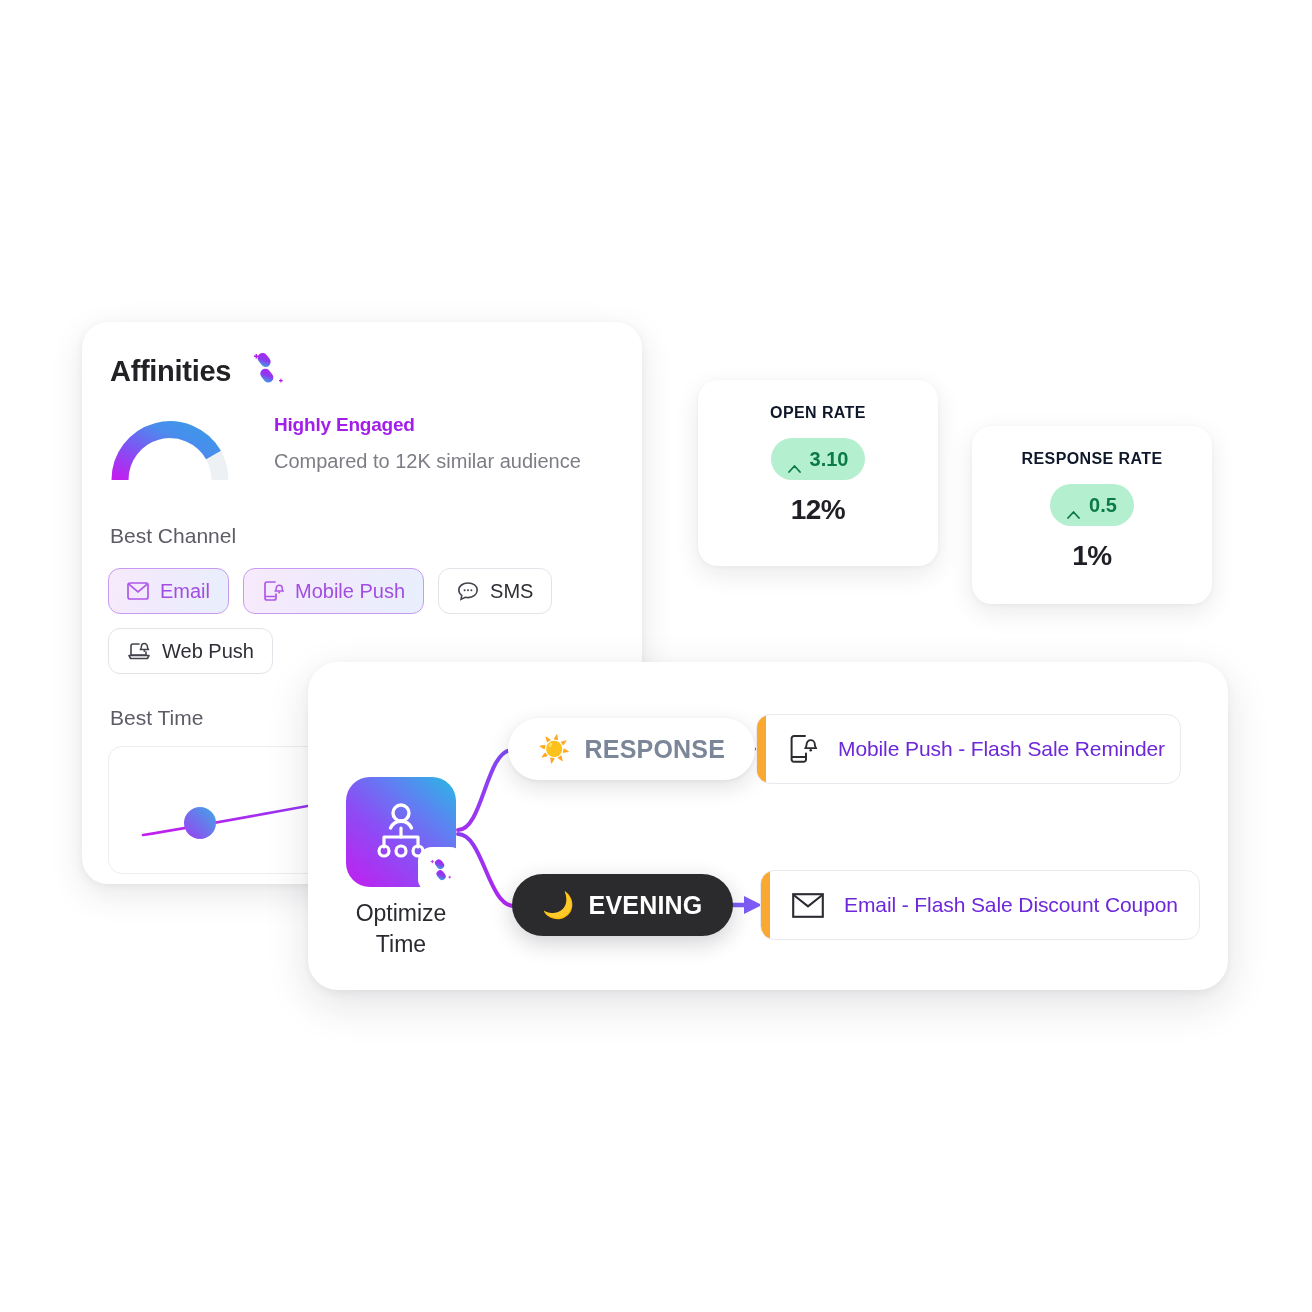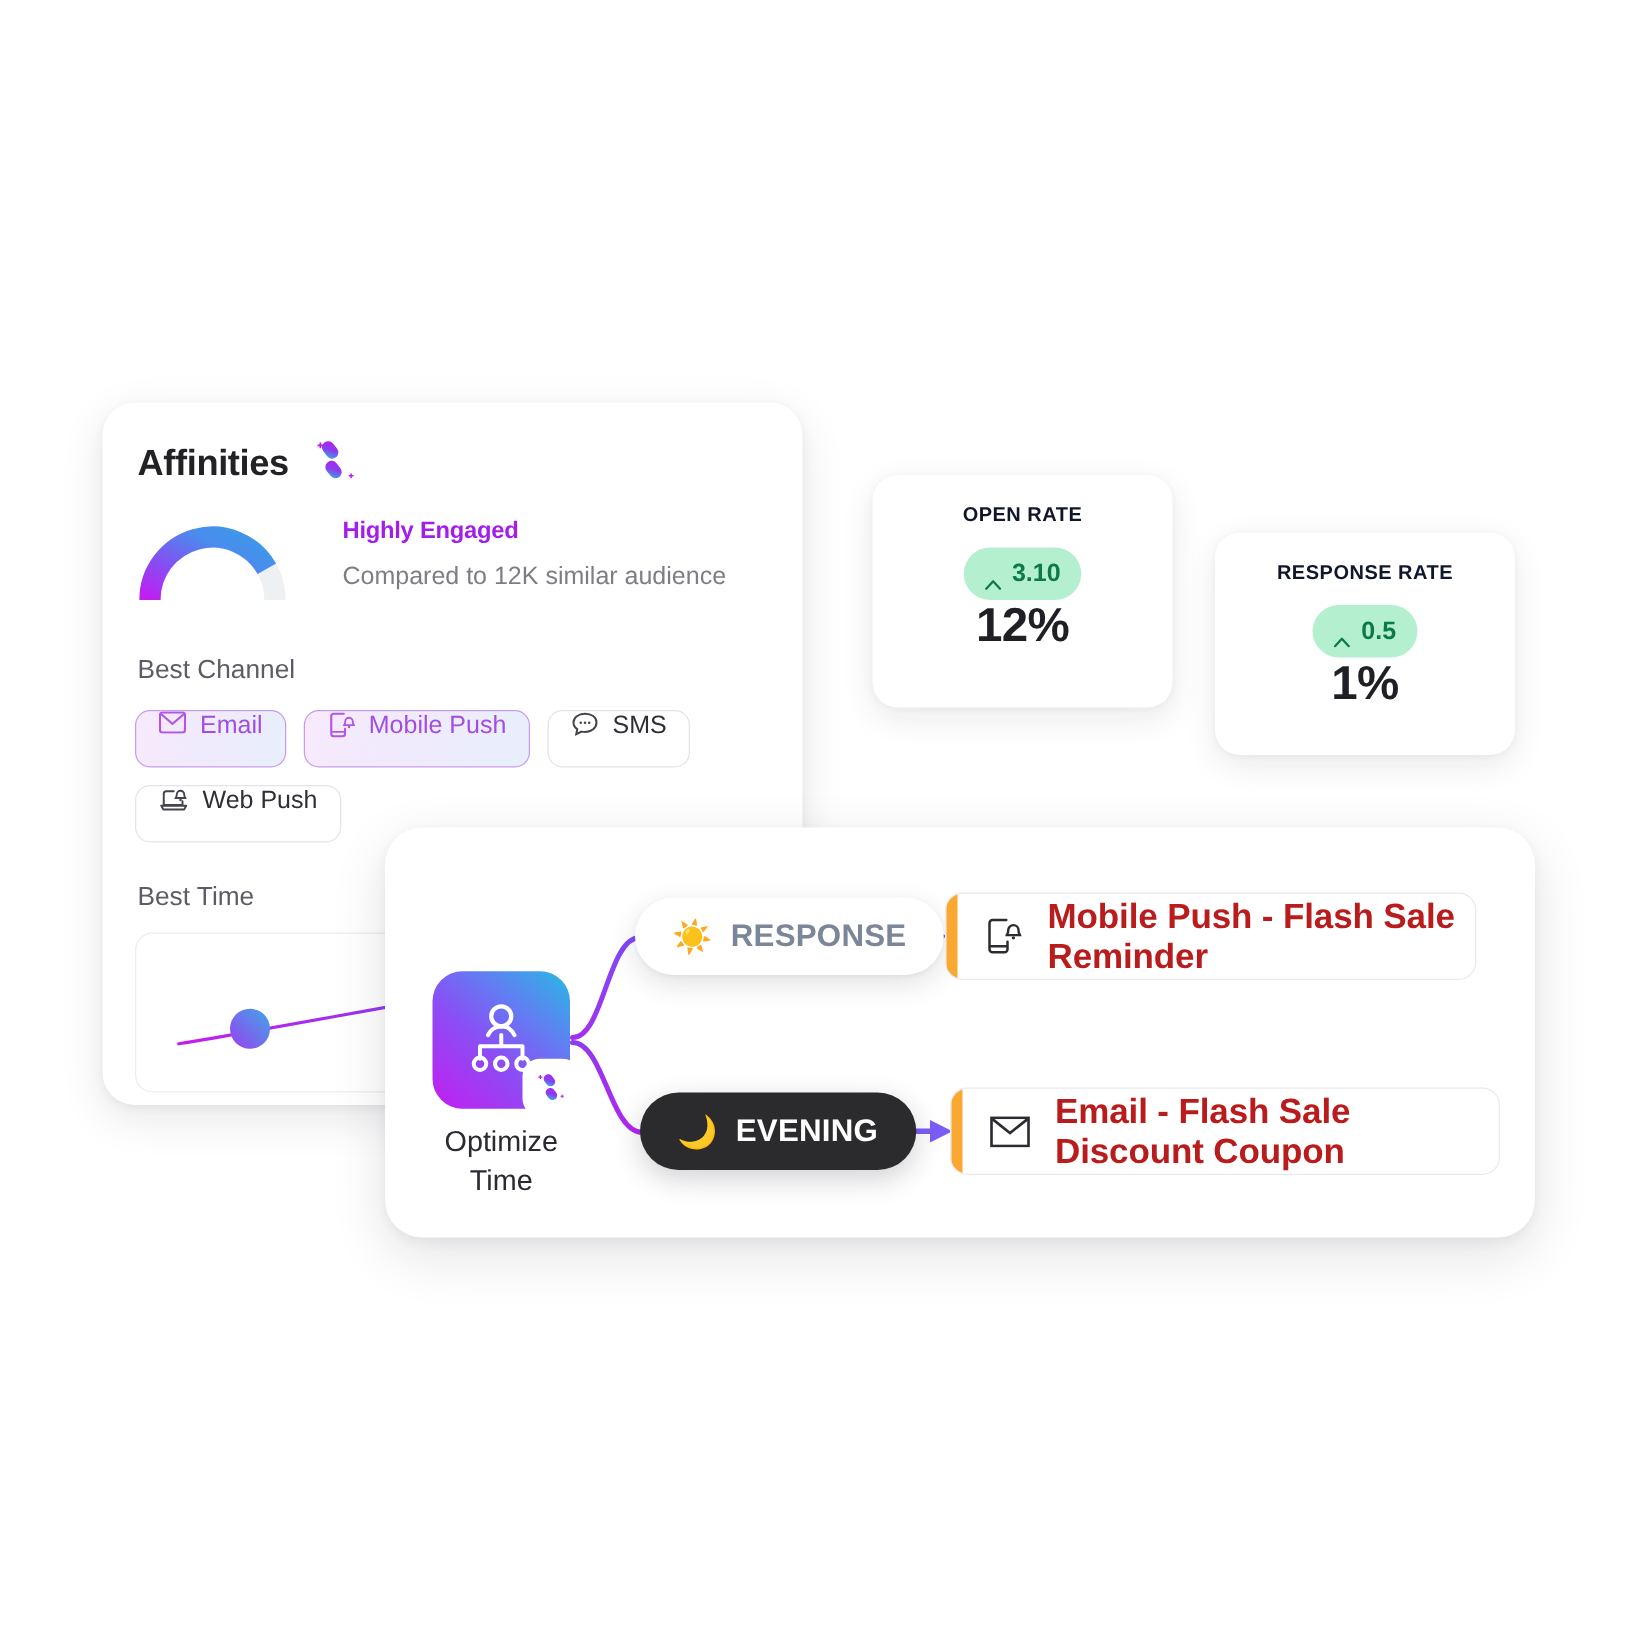--- a/index.html
+++ b/index.html
@@ -98,20 +98,21 @@
     position: absolute;
     left: 26px;
     top: 246px;
     width: 520px;
     display: flex;
     flex-wrap: wrap;
     gap: 14px;
   }
   .chip {
     display: flex;
+    align-items: center;
     gap: 11px;
     height: 46px;
     padding: 0 18px;
     border-radius: 12px;
     border: 1.5px solid #e3e3ea;
     background: #ffffff;
     font-size: 20px;
     color: #2e2e36;
     box-sizing: border-box;
   }
@@ -177,21 +178,22 @@
     font-size: 20px;
     font-weight: bold;
     box-sizing: border-box;
   }
   .caret-up {
     display: inline-block;
     width: 13px;
     height: 9px;
   }
   .kpi-value {
-    font-size: 38px;
+    margin-top: 14px;
+    font-size: 28px;
     font-weight: bold;
     color: #1f1f25;
     letter-spacing: -0.5px;
   }
 
   
   .flow-card {
     position: absolute;
     left: 308px;
     top: 662px;
@@ -290,23 +292,23 @@
     flex: 0 0 auto;
   }
   .msg-icon {
     margin-left: 22px;
     flex: 0 0 auto;
     display: flex;
     align-items: center;
   }
   .msg-text {
     margin-left: 20px;
-    font-size: 28px;
-    font-weight: bold;
-    color: #b91c1c;
+    font-size: 21px;
+    font-weight: normal;
+    color: #6d28d9;
     letter-spacing: -0.1px;
   }
 
   .connectors, .arrows {
     position: absolute;
     inset: 0;
     pointer-events: none;
   }
 </style>
 </head>

